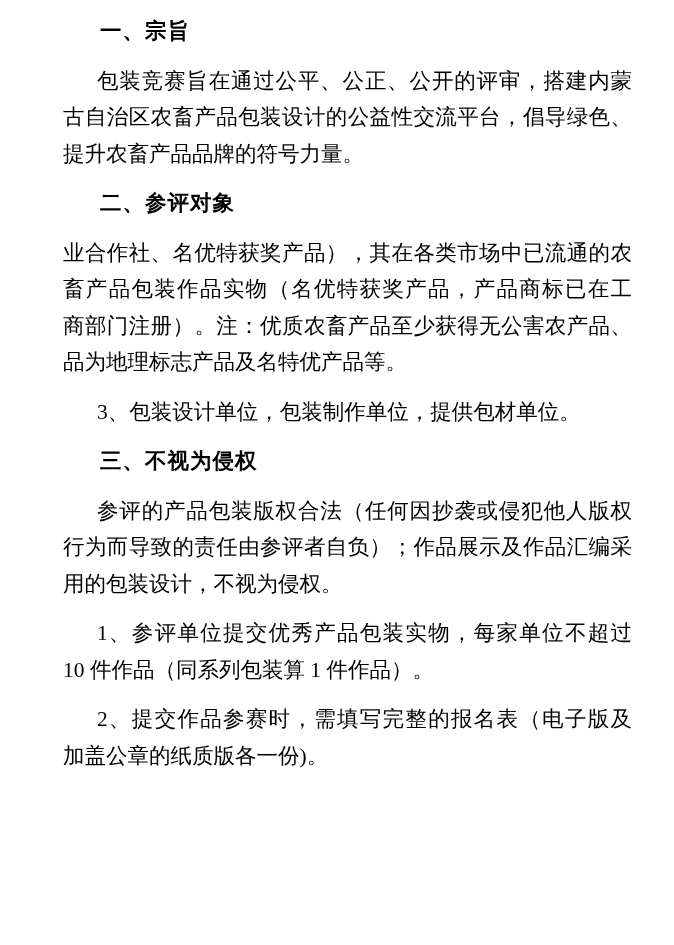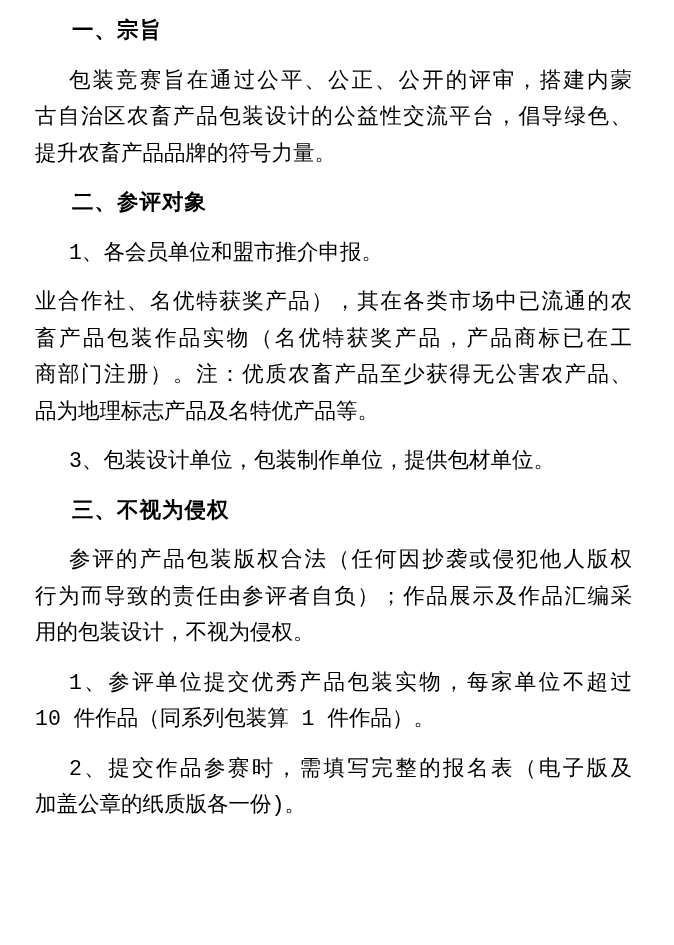--- a/index.html
+++ b/index.html
@@ -7,22 +7,22 @@
     padding: 0;
     background: #ffffff;
   }
   .page {
     position: relative;
     width: 674px;
     height: 945px;
     box-sizing: border-box;
     background: #ffffff;
     color: #000000;
-    padding: 13px 42px 0 35px;
-    font-family: Liberation Mono, monospace;
+    padding: 13px 42px 0 63px;
+    font-family: Liberation Serif, serif;
     font-size: 21.5px;
     overflow: hidden;
   }
   .section { }
   .heading {
     font-weight: bold;
     margin: 13px 0 0 0;
     line-height: 36.5px;
     text-indent: 37px;
     font-size: 21.5px;
@@ -56,23 +56,20 @@
     <div class="para">
       <div class="line fill indent">包装竞赛旨在通过公平、公正、公开的评审，搭建内蒙</div>
       <div class="line fill">古自治区农畜产品包装设计的公益性交流平台，倡导绿色、</div>
       <div class="line">提升农畜产品品牌的符号力量。</div>
     </div>
   </div>
 
   <div class="section">
     <h2 class="heading">二、参评对象</h2>
     <div class="para">
-      <div class="line indent">1、各会员单位和盟市推介申报。</div>
-    </div>
-    <div class="para">
       <div class="line fill">业合作社、名优特获奖产品），其在各类市场中已流通的农</div>
       <div class="line fill">畜产品包装作品实物（名优特获奖产品，产品商标已在工</div>
       <div class="line fill">商部门注册）。注：优质农畜产品至少获得无公害农产品、</div>
       <div class="line">品为地理标志产品及名特优产品等。</div>
     </div>
     <div class="para">
       <div class="line indent">3、包装设计单位，包装制作单位，提供包材单位。</div>
     </div>
   </div>
 

